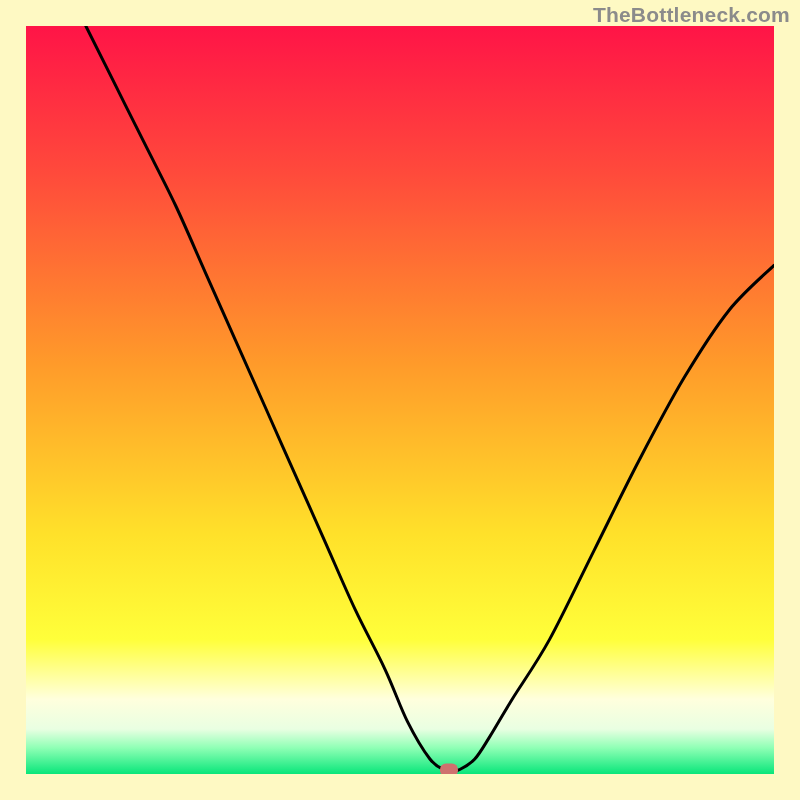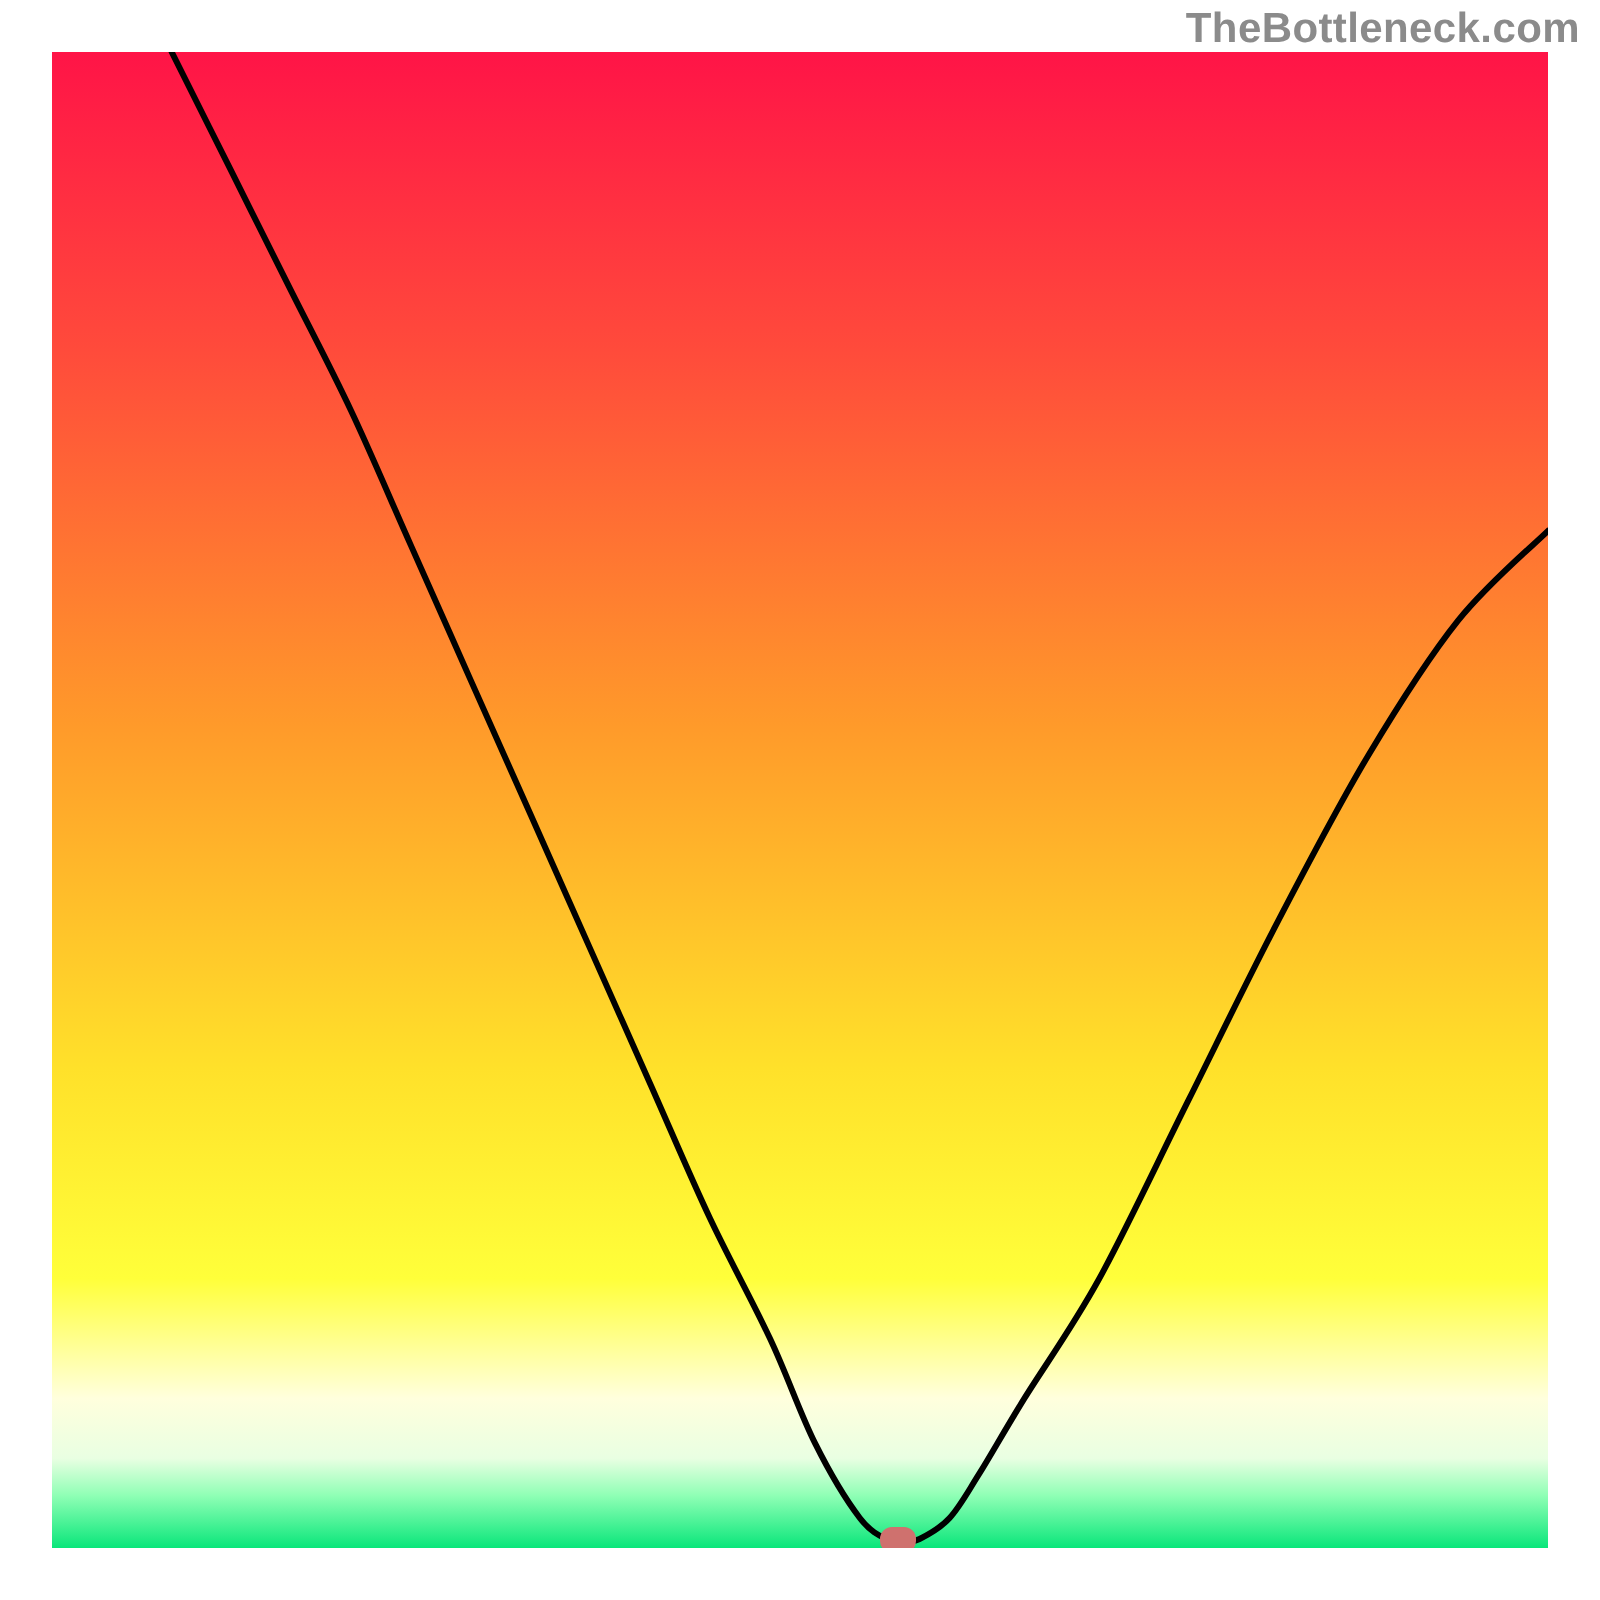--- a/index.html
+++ b/index.html
@@ -7,21 +7,21 @@
     padding: 0;
     width: 800px;
     height: 800px;
     background: #000;
     overflow: hidden;
   }
   .frame {
     position: relative;
     width: 800px;
     height: 800px;
-    background: #ffffff;
+    background: #fef9c3;
   }
   .plot-area {
     position: absolute;
     left: 26px;
     top: 26px;
     width: 748px;
     height: 748px;
     overflow: hidden;
   }
   .gradient {

